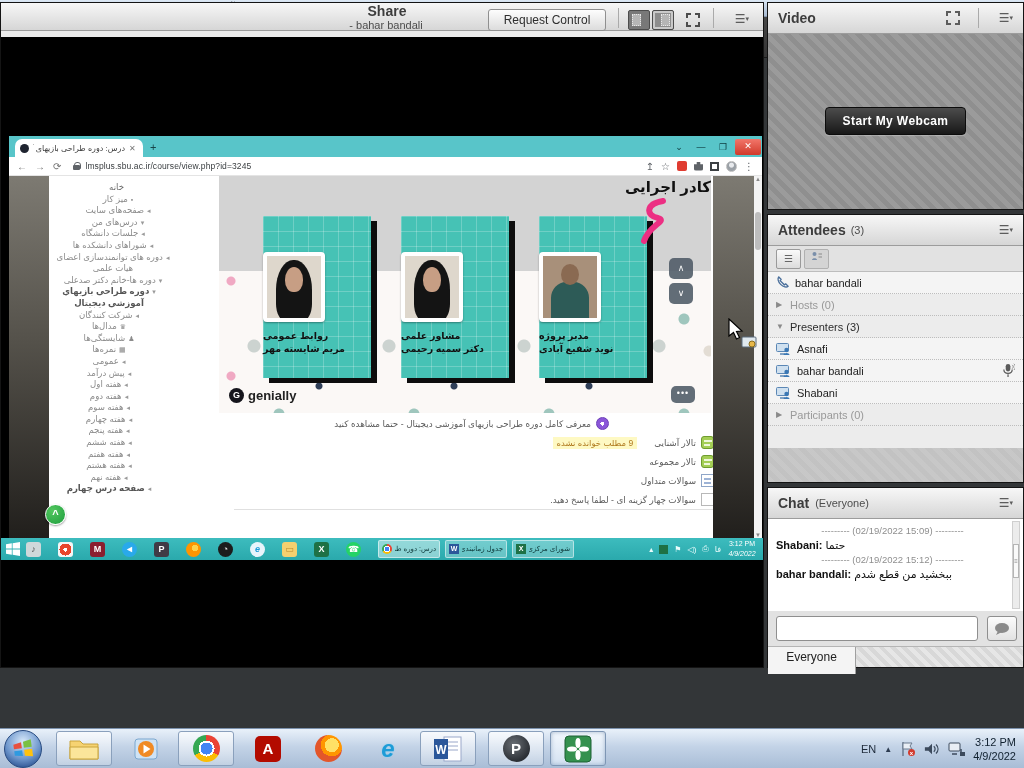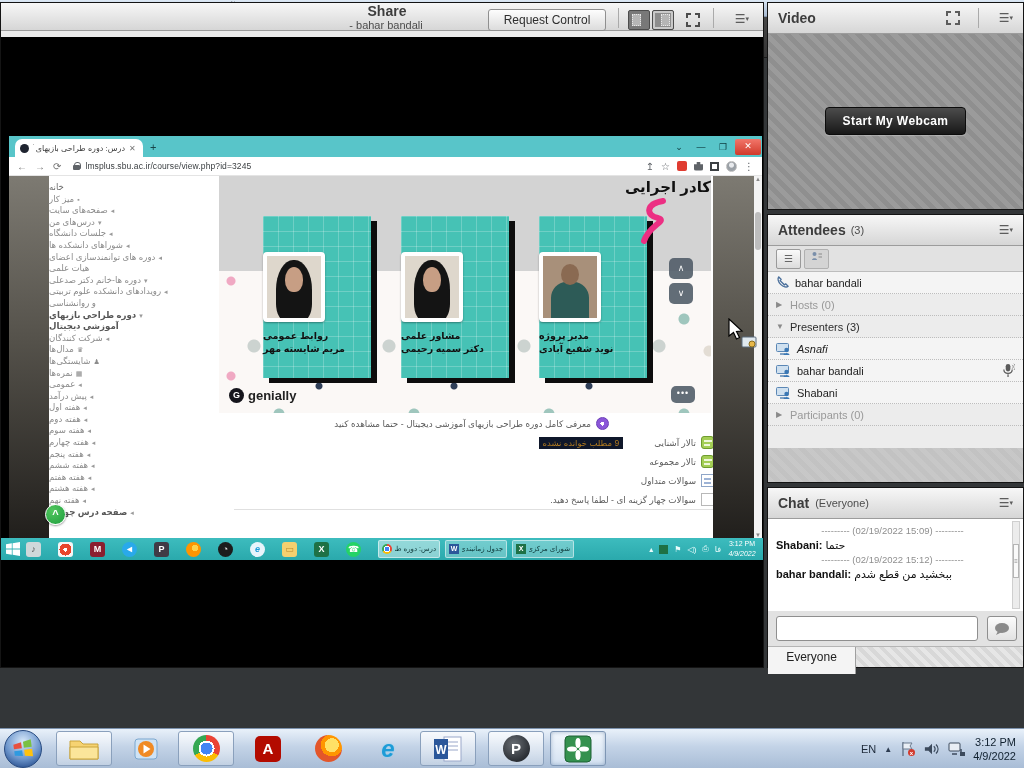--- a/index.html
+++ b/index.html
@@ -91,21 +91,21 @@
   .page { position:absolute; left:0; top:40px; width:753px; height:362px; background:#fff; overflow:hidden; }
   .dark-strip { position:absolute; top:0; height:362px; background:linear-gradient(#7d7a72,#55524b 45%,#211f1c); }
   .strip-l { left:0; width:40px; }
   .strip-r { left:704px; width:41px; }
   .pg-scroll { position:absolute; left:745px; top:0; width:8px; height:362px; background:#f3f3f3; }
   .pg-thumb { position:absolute; left:1px; top:36px; width:6px; height:38px; background:#bdbdbd; border-radius:3px; }
   .pg-scroll .a { position:absolute; left:0; width:8px; font-size:6px; color:#888; text-align:center; }
 
   
   .lms-side { position:absolute; left:40px; top:0; width:156px; height:362px; background:#fff; padding:6px 8px 0 0; direction:rtl; }
-  .nav-row { font-size:8.6px; line-height:11.6px; color:#8a8a8a; text-align:left; padding-right:10px; position:relative; }
+  .nav-row { font-size:8.6px; line-height:11.6px; color:#8a8a8a; text-align:center; padding-right:10px; position:relative; }
   .nav-row .nav-ico { display:inline-block; font-size:7px; color:#9a9a9a; margin-left:3px; }
   .nav-row.lvl2 { padding-right:20px; }
   .nav-row.lvl3 { padding-right:28px; }
   .nav-row.bold { color:#555; font-weight:bold; }
   .nav-row.home { color:#6a6a6a; }
   .nav-ico.collapsed-icon::before { content:"◂"; }
   .nav-ico.expanded-icon::before { content:"▾"; }
   .nav-ico.bullet-icon::before { content:"▪"; }
   .nav-ico.trophy-icon::before { content:"♛"; color:#8c8c8c; }
   .nav-ico.medal-icon::before { content:"♟"; color:#8c8c8c; }
@@ -154,21 +154,21 @@
   .act-row { height:19px; display:flex; align-items:center; gap:5px; font-size:8.8px; color:#5b5b5b; }
   .act-row.narrow { padding-right:105px; }
   .act-ico { width:13px; height:13px; flex:none; display:inline-block; position:relative; }
   .act-ico.genially-icon { border-radius:50%; background:radial-gradient(circle,#fff 0 2px,#8a56d8 2px 7px); border:1px solid #6a3cb8; }
   .act-ico.forum-icon { background:#a4ce55; border:1px solid #6f9c2f; border-radius:3px; }
   .act-ico.forum-icon::before { content:""; position:absolute; left:2px; top:3px; width:8px; height:2px; background:#eef7da; }
   .act-ico.forum-icon::after { content:""; position:absolute; left:2px; top:7px; width:6px; height:2px; background:#eef7da; }
   .act-ico.page-icon { background:#fff; border:1px solid #8fa6c8; }
   .act-ico.page-icon::before { content:""; position:absolute; left:2px; top:3px; width:7px; height:1.5px; background:#9db3d6; box-shadow:0 4px 0 #9db3d6; }
   .act-ico.quiz-icon { background:#fff; border:1px solid #b8b8b8; color:#e0661e; font-size:10px; font-weight:bold; line-height:11px; text-align:center; }
-  .act-badge { background:#0f172a; color:#b07a20; padding:1px 4px; font-size:8.5px; margin-right:26px; }
+  .act-badge { background:#fef9c3; color:#b07a20; padding:1px 4px; font-size:8.5px; margin-right:12px; }
   .act-badge:empty { display:none; }
   .act-divider { position:absolute; left:225px; top:333px; width:480px; border-top:1px solid #e0e0e0; }
 
   
   .stb { position:absolute; left:0; top:501px; width:762px; height:22px; background:linear-gradient(#3dbcbe,#2aa9ac); display:flex; align-items:center; }
   .stb-start { width:14px; height:14px; margin:0 6px 0 5px; }
   .stb-ico { width:15px; height:15px; margin-right:17px; flex:none; border-radius:3px; font-size:9px; font-weight:bold; color:#fff; text-align:center; line-height:15px; }
   .stb-win { width:62px; height:18px; margin-right:5px; background:rgba(255,255,255,.28); border:1px solid rgba(255,255,255,.5);
     border-radius:2px; display:flex; align-items:center; padding:0 3px; gap:3px; }
   .stb-win.on { background:rgba(255,255,255,.45); }
@@ -189,21 +189,21 @@
   .att-pod { left:767px; top:214px; width:257px; height:269px; }
   .att-toolbar { position:absolute; left:0; top:31px; width:255px; height:26px; background:#e2e2e2; border-bottom:1px solid #bdbdbd; display:flex; align-items:center; gap:3px; padding-left:8px; }
   .att-tbtn { width:25px; height:20px; background:linear-gradient(#fafafa,#dcdcdc); border:1px solid #9a9a9a; border-radius:2px;
     font-size:10px; color:#666; text-align:center; line-height:18px; }
   .att-tbtn.off { background:#d4d4d4; border-color:#b0b0b0; }
   .att-row { position:absolute; left:0; width:255px; height:22px; display:flex; align-items:center; gap:6px; padding-left:8px;
     border-bottom:1px dotted #bdbdbd; background:#f4f4f4; font-size:11px; color:#222; }
   .att-row.group { background:#ececec; color:#999; }
   .att-row.group.dark { color:#2d2d2d; }
   .att-arrow { font-size:8px; color:#8a8a8a; width:8px; }
-  .att-name.italic { font-style:italic; }
+  .att-name.italic { }
   .mic-ind { position:absolute; right:8px; top:3px; visibility:hidden; }
   .mic-ind.mic-on { visibility:visible; }
   .att-fill { position:absolute; left:0; top:233px; width:255px; height:34px; }
 
   
   .chat-pod { left:767px; top:487px; width:257px; height:181px; }
   .chat-msgs { position:absolute; left:0; top:31px; width:255px; height:92px; background:#fff; padding:5px 14px 0 8px; }
   .chat-div { text-align:center; font-size:9.5px; color:#8f8f8f; line-height:14px; }
   .chat-line { font-size:11px; color:#111; line-height:15px; }
   .chat-line b { font-weight:bold; }
@@ -384,21 +384,20 @@
               <div class="nav-row"><span class="nav-ico expanded-icon"></span><span>درس‌های من</span></div>
 
               <div class="nav-row lvl2"><span class="nav-ico collapsed-icon"></span><span>جلسات دانشگاه</span></div>
 
               <div class="nav-row lvl2"><span class="nav-ico collapsed-icon"></span><span>شوراهای دانشکده ها</span></div>
 
               <div class="nav-row lvl2"><span class="nav-ico collapsed-icon"></span><span>دوره های توانمندسازی اعضای هیات علمی</span></div>
 
               <div class="nav-row lvl2"><span class="nav-ico expanded-icon"></span><span>دوره ها-خانم دکتر صدعلی</span></div>
 
-              <div class="nav-row lvl3"><span class="nav-ico collapsed-icon"></span><span>رویدادهای دانشکده علوم تربیتی و روانشناسی</span></div>
 
               <div class="nav-row lvl3 bold"><span class="nav-ico expanded-icon"></span><span>دوره طراحي بازيهاي آموزشي ديجيتال</span></div>
 
               <div class="nav-row lvl3"><span class="nav-ico collapsed-icon"></span><span>شرکت کنندگان</span></div>
 
               <div class="nav-row lvl3"><span class="nav-ico trophy-icon"></span><span>مدال‌ها</span></div>
 
               <div class="nav-row lvl3"><span class="nav-ico medal-icon"></span><span>شایستگی‌ها</span></div>
 
               <div class="nav-row lvl3"><span class="nav-ico grades-icon"></span><span>نمره‌ها</span></div>

